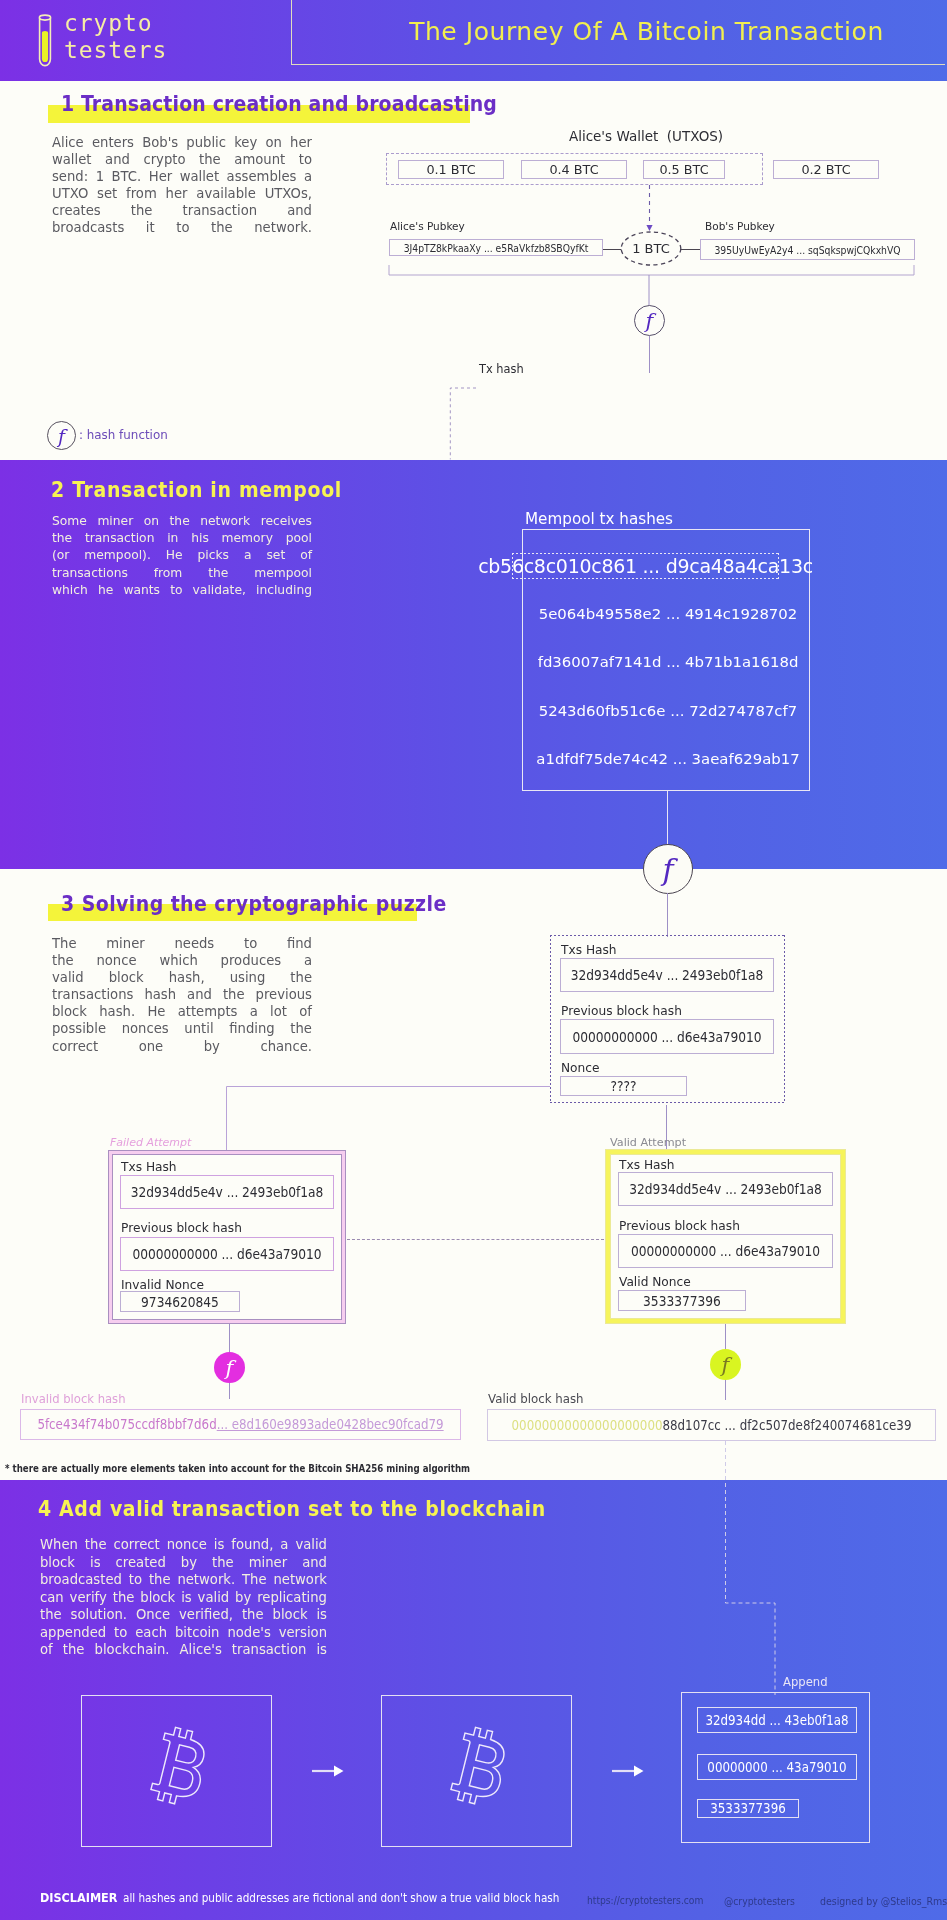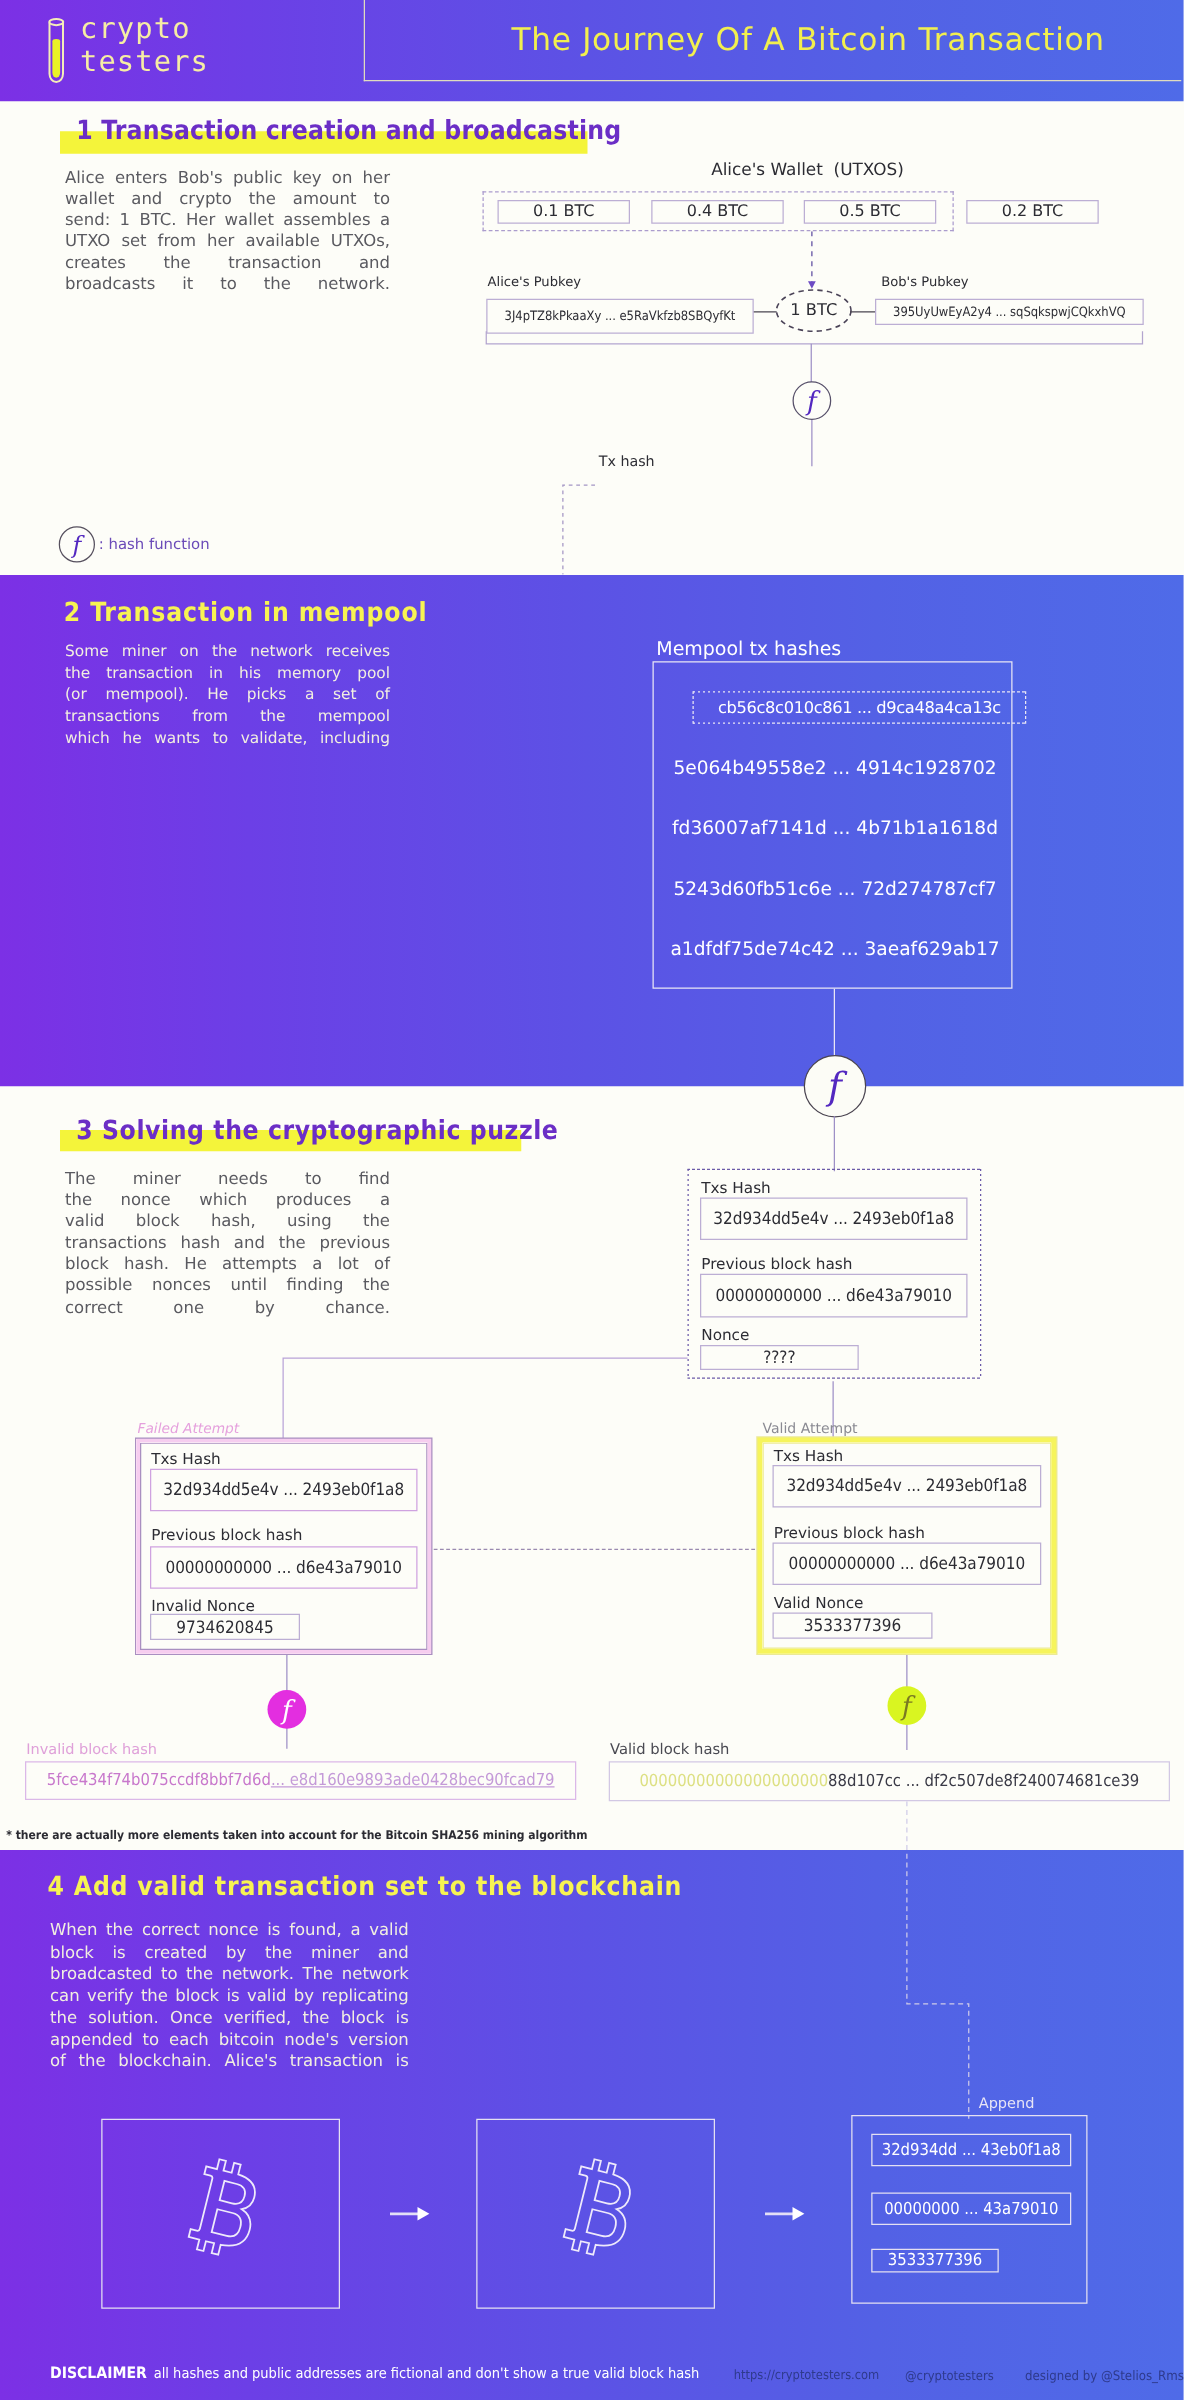--- a/index.html
+++ b/index.html
@@ -108,30 +108,30 @@
       <div class="jline">UTXO set from her available UTXOs,</div>
       <div class="jline">creates the transaction and</div>
       <div class="jline lastline">broadcasts it to the network.</div>
     </div>
 
 <div class="abs" style="left:380px; top:128px; width:532px; text-align:center; color:#2c2c33; font-size:13.5px; white-space:pre;">Alice's Wallet  (UTXOS)</div>
 
 <div class="abs" style="left:386px; top:153px; width:377px; height:32px; border:1px dashed #ab9ccd;"></div>
 <div class="abs vbox" style="left:398px; top:160px; width:106px; height:19px; font-size:12.8px;">0.1 BTC</div>
 <div class="abs vbox" style="left:521px; top:160px; width:106px; height:19px; font-size:12.8px;">0.4 BTC</div>
-<div class="abs vbox" style="left:643px; top:160px; width:106px; height:19px; font-size:12.8px;">0.5 BTC</div>
+<div class="abs vbox" style="left:643px; top:160px; width:82px; height:19px; font-size:12.8px;">0.5 BTC</div>
 <div class="abs vbox" style="left:773px; top:160px; width:106px; height:19px; font-size:12.8px;">0.2 BTC</div>
 
 <svg class="abs" style="left:640px; top:185px;" width="20" height="50">
   <path d="M9.5 0 L9.5 41" stroke="#6b5ba8" stroke-width="1.1" stroke-dasharray="4,4" fill="none"></path>
   <path d="M6.4 40 L9.5 46 L12.6 40 Z" fill="#6d4bc4"></path>
 </svg>
 
 <div class="abs lbl-dark" style="left:390px; top:220px; font-size:10.5px;">Alice's Pubkey</div>
-<div class="abs vbox hashtxt" style="left:389px; top:239px; width:214px; height:28px; font-size:10.3px; letter-spacing:-0.02px;">3J4pTZ8kPkaaXy ... e5RaVkfzb8SBQyfKt</div>
+<div class="abs vbox hashtxt" style="left:389px; top:239px; width:214px; height:17px; font-size:10.3px; letter-spacing:-0.02px;">3J4pTZ8kPkaaXy ... e5RaVkfzb8SBQyfKt</div>
 <div class="abs" style="left:603px; top:249px; width:19px; height:1px; background:#4a4550;"></div>
 <svg class="abs" style="left:620px; top:231px;" width="62" height="35">
   <ellipse cx="31" cy="17.5" rx="29.8" ry="16.5" fill="#fdfdf8" stroke="#4b4458" stroke-width="1.3" stroke-dasharray="4.2,3.4"></ellipse>
 </svg>
 <div class="abs" style="left:620px; top:231px; width:62px; height:35px; display:flex; align-items:center; justify-content:center; font-size:13px; color:#2c2c33;">1 BTC</div>
 <div class="abs" style="left:680px; top:249px; width:20px; height:1px; background:#4a4550;"></div>
 <div class="abs lbl-dark" style="left:705px; top:220px; font-size:10.5px;">Bob's Pubkey</div>
 <div class="abs vbox hashtxt" style="left:700px; top:239px; width:215px; height:21px; font-size:10.3px; letter-spacing:-0.02px;">395UyUwEyA2y4 ... sqSqkspwjCQkxhVQ</div>
 
 <svg class="abs" style="left:388px; top:264px;" width="528" height="50">
@@ -161,21 +161,21 @@
 <div class="abs para para-light" style="left:52px; top:513px; width:260px; font-size:12.3px; line-height:17.2px;">
       <div class="jline">Some miner on the network receives</div>
       <div class="jline">the transaction in his memory pool</div>
       <div class="jline">(or mempool). He picks a set of</div>
       <div class="jline">transactions from the mempool</div>
       <div class="jline lastline">which he wants to validate, including</div>
     </div>
 
 <div class="abs" style="left:525px; top:510px; color:#fff; font-size:15.2px;">Mempool tx hashes</div>
 <div class="abs" style="left:522px; top:529px; width:288px; height:262px; border:1.1px solid #e9e6f5;"></div>
-<div class="abs dotbox-w" style="left:554px; top:553px; width:267px; height:26px; white-space:nowrap; display:flex; align-items:center; justify-content:center; color:#ffffff; font-size:13px; letter-spacing:-0.28px;">cb56c8c010c861 ... d9ca48a4ca13c</div>
+<div class="abs dotbox-w" style="left:512px; top:553px; width:267px; height:26px; white-space:nowrap; display:flex; align-items:center; justify-content:center; color:#ffffff; font-size:19px; letter-spacing:-0.28px;">cb56c8c010c861 ... d9ca48a4ca13c</div>
 <div class="abs" style="left:536px; top:600px; width:264px; height:28px; display:flex; align-items:center; justify-content:center; color:#ffffff; font-size:14.9px;">5e064b49558e2 ... 4914c1928702</div>
 <div class="abs" style="left:536px; top:648px; width:264px; height:28px; display:flex; align-items:center; justify-content:center; color:#ffffff; font-size:14.9px;">fd36007af7141d ... 4b71b1a1618d</div>
 <div class="abs" style="left:536px; top:697px; width:264px; height:28px; display:flex; align-items:center; justify-content:center; color:#ffffff; font-size:14.9px;">5243d60fb51c6e ... 72d274787cf7</div>
 <div class="abs" style="left:536px; top:745px; width:264px; height:28px; display:flex; align-items:center; justify-content:center; color:#ffffff; font-size:14.9px;">a1dfdf75de74c42 ... 3aeaf629ab17</div>
 
 <div class="abs" style="left:667px; top:791px; width:1px; height:55px; background:#e9e6f5;"></div>
 <div class="abs fcirc" style="left:643px; top:844px; width:50px; height:50px; background:#fcfcf6; border:1px solid #4a4450; color:#5328c0; font-size:30px;">
       <span>f</span>
     </div>
 <div class="abs vline" style="left:667px; top:893px; width:1px; height:44px;"></div>

